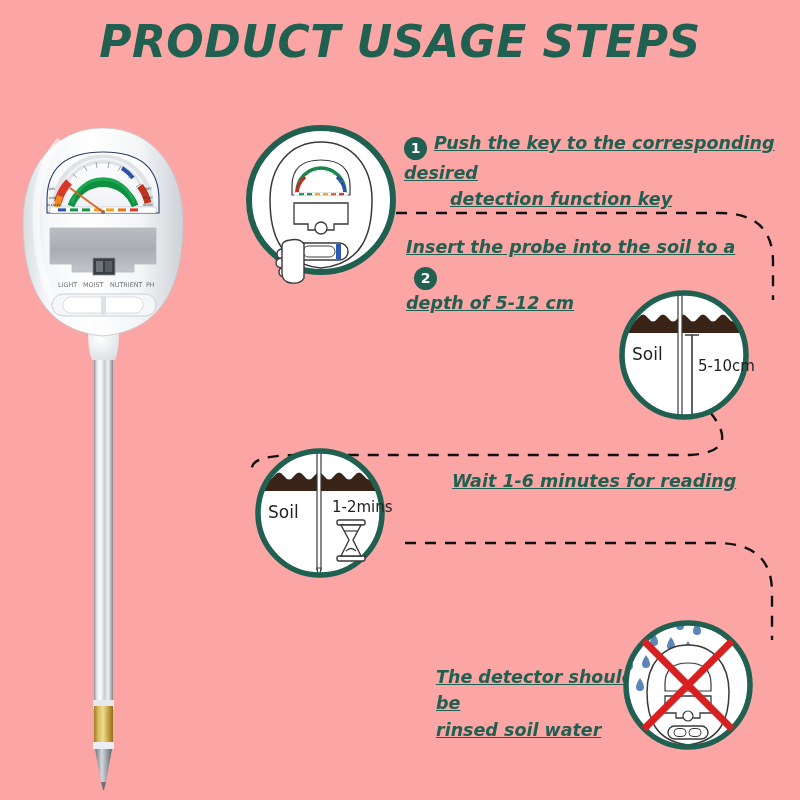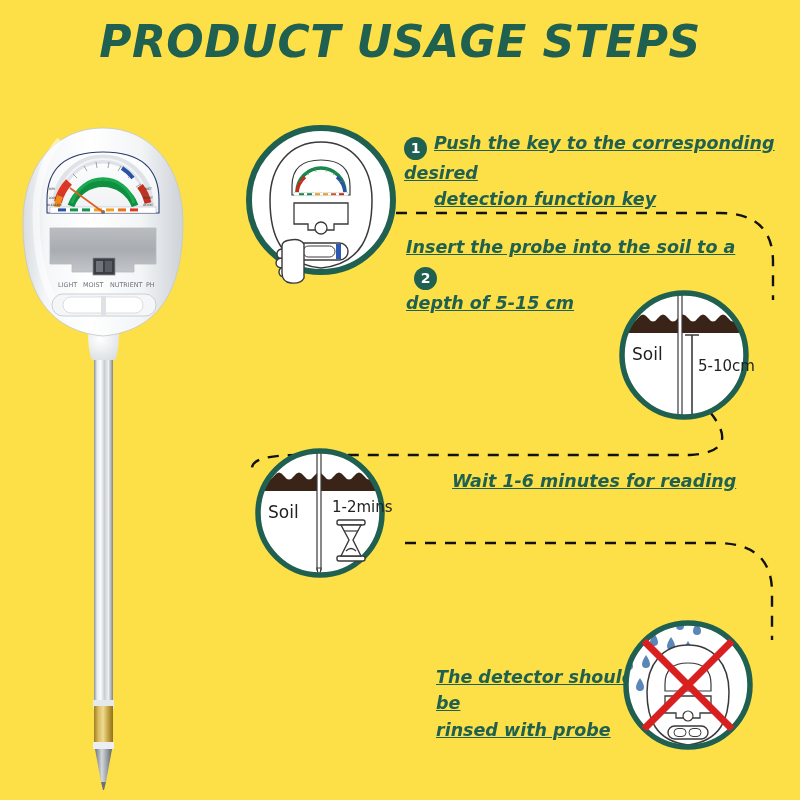--- a/index.html
+++ b/index.html
@@ -12,21 +12,21 @@
     height: 800px;
     position: relative;
     overflow: hidden;
     font-family: "Liberation Sans", sans-serif;
   }
   #stage {
     position: absolute;
     left: 0; top: 0;
     width: 800px;
     height: 800px;
-    background: #fde047;
+    background: #fca5a5;
   }
   .page-title {
     position: absolute;
     left: 0;
     top: 16px;
     width: 800px;
     text-align: center;
     font-family: "DejaVu Sans", sans-serif;
     font-size: 44px;
     font-weight: bold;
@@ -88,35 +88,35 @@
 </style>
 </head>
 <body>
 
 <div id="stage">
 
   <div class="page-title">PRODUCT USAGE STEPS</div>
 
   <div class="step-text" style="left:404px; top:130px; width:392px;">
     <span class="badge badge-lead">1</span><span>Push the key to the corresponding desired</span><br>
-    <span style="margin-left:30px;">detection function key</span>
+    <span style="margin-left:46px;">detection function key</span>
   </div>
 
   <div class="step-text" style="left:406px; top:234px; width:360px;">
     <span>Insert the probe into the soil to a</span><span class="badge badge-trail">2</span><br>
-    <span>depth of 5-15 cm</span>
+    <span>depth of 5-12 cm</span>
   </div>
 
   <div class="step-text" style="left:452px; top:468px; width:330px;">
     <span>Wait 1-6 minutes for reading</span>
   </div>
 
   <div class="step-text" style="left:436px; top:664px; width:250px;">
     <span>The detector should not be</span><br>
-    <span>rinsed with probe</span>
+    <span>rinsed soil water</span>
   </div>
 
   <svg class="svg-layer" viewBox="0 0 800 800" xmlns="http://www.w3.org/2000/svg">
     <defs>
       <linearGradient id="bodyGrad" x1="0" y1="0" x2="1" y2="0">
         <stop offset="0%" stop-color="#d9dde1"></stop>
         <stop offset="14%" stop-color="#f4f6f8"></stop>
         <stop offset="42%" stop-color="#ffffff"></stop>
         <stop offset="74%" stop-color="#f2f4f6"></stop>
         <stop offset="100%" stop-color="#cdd2d7"></stop>

